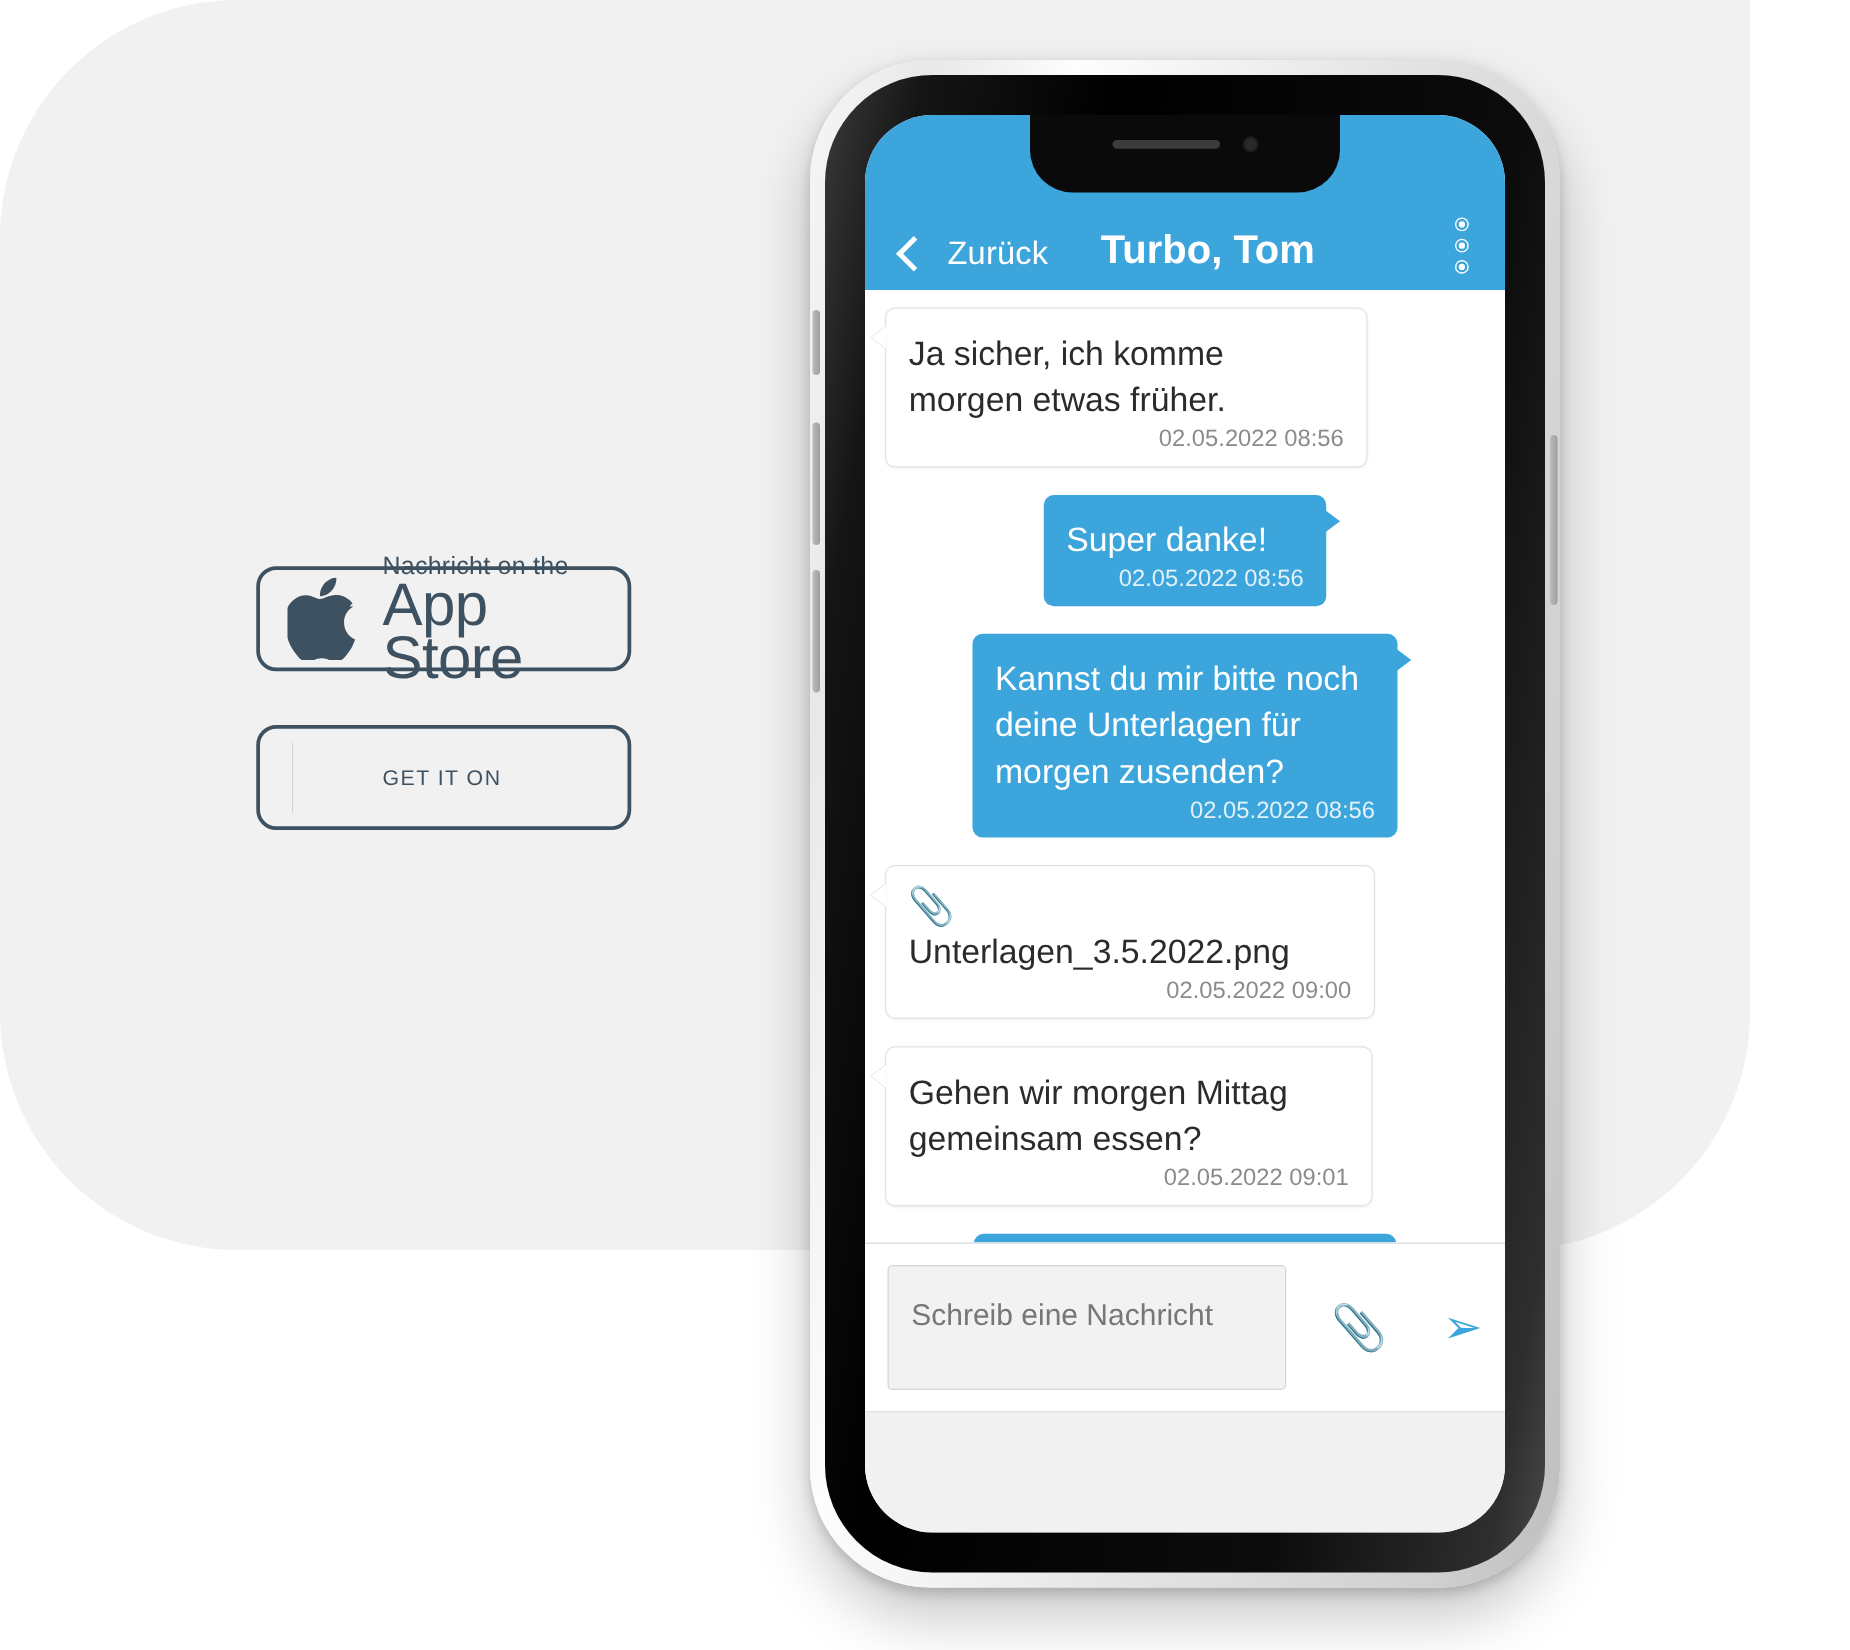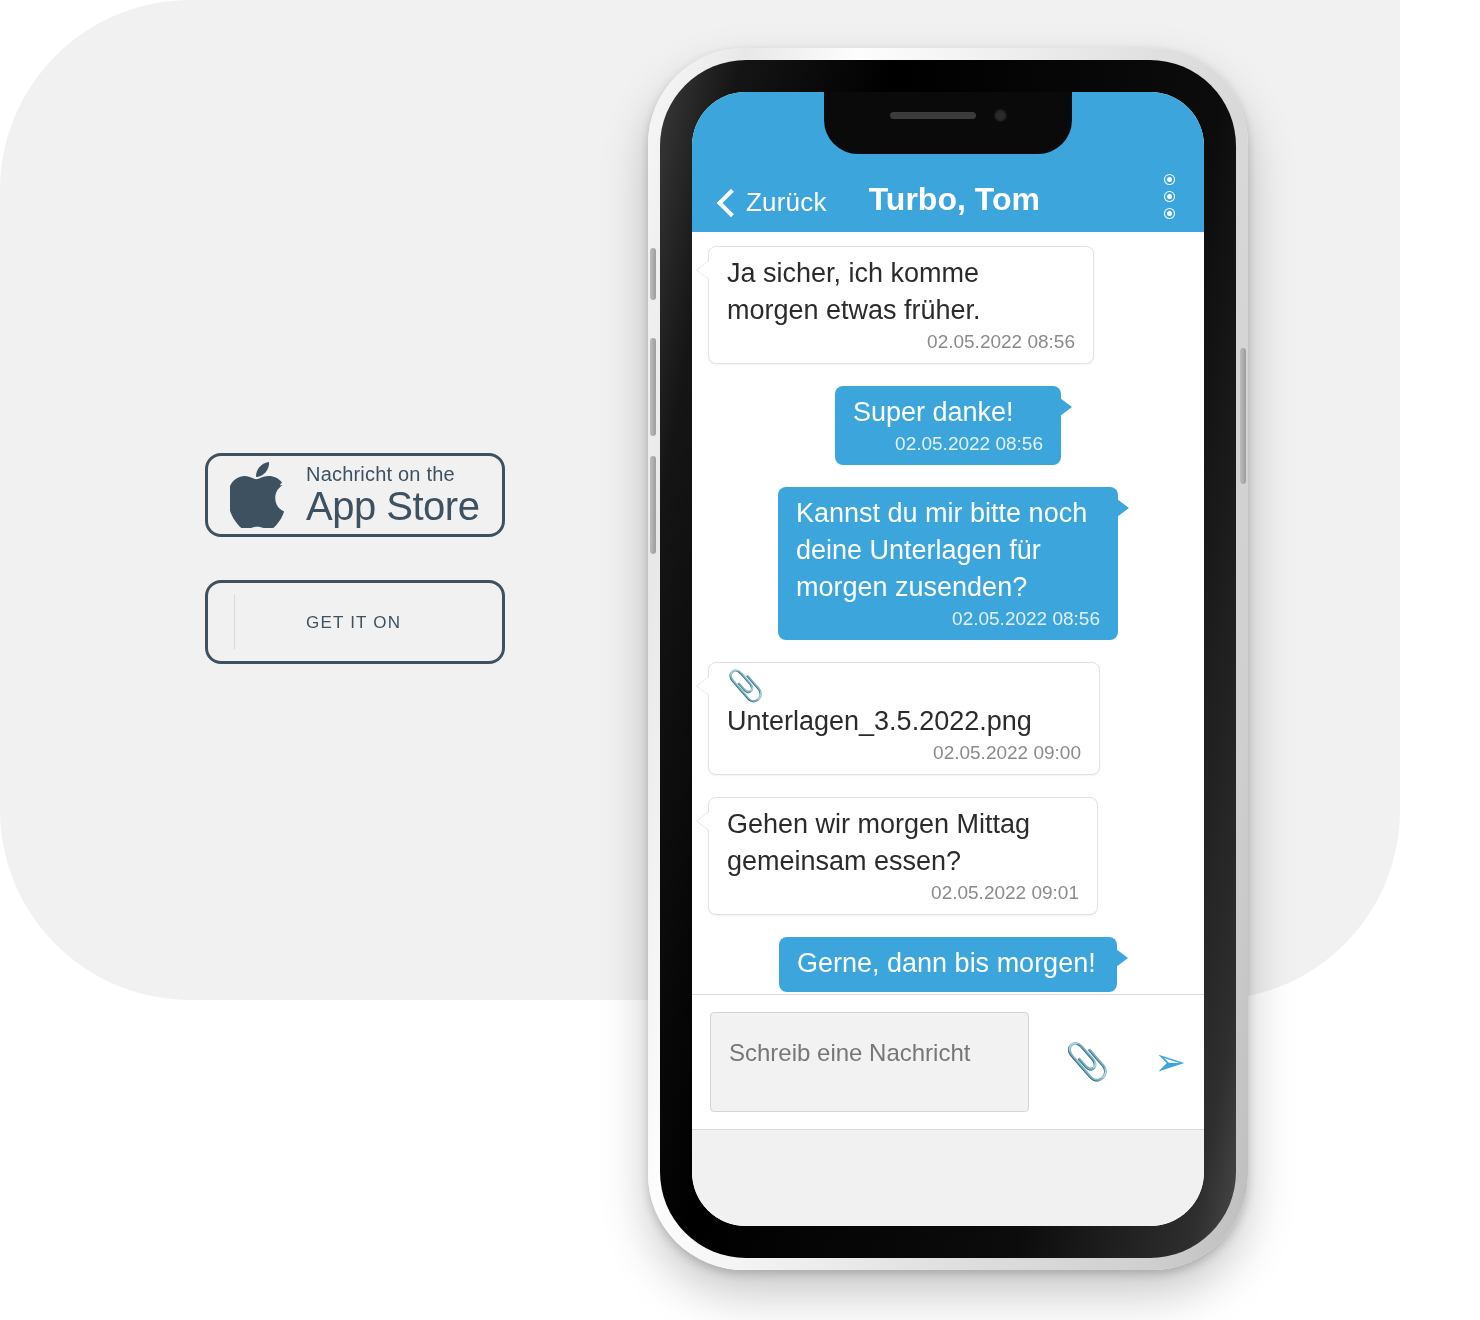--- a/index.html
+++ b/index.html
@@ -49,21 +49,21 @@
     color: #3e5160;
     margin-left: 18px;
   }
   .badge-small {
     font-size: 20px;
     line-height: 22px;
     letter-spacing: 0.2px;
     color: #3e5160;
   }
   .badge-big {
-    font-size: 40px;
+    font-size: 48px;
     line-height: 42px;
     font-weight: 400;
     color: #3e5160;
     letter-spacing: -0.5px;
   }
   #googleplay-badge .badge-small {
     font-size: 17px;
     letter-spacing: 1.2px;
     line-height: 19px;
   }
@@ -159,21 +159,21 @@
     background: #3ba5dc;
     z-index: 4;
     display: flex;
     align-items: flex-end;
     padding-bottom: 14px;
     box-sizing: border-box;
   }
   #back-button {
     display: flex;
     align-items: center;
-    gap: 12px;
+    gap: 24px;
     margin-left: 26px;
     cursor: pointer;
   }
   #back-chevron {
     width: 16px;
     height: 28px;
     position: relative;
   }
   #back-chevron::before {
     content: "";
@@ -225,21 +225,21 @@
     box-sizing: border-box;
     overflow: hidden;
   }
   .msg-row { display: flex; margin-bottom: 22px; }
   .msg-row.incoming { justify-content: flex-start; }
   .msg-row.outgoing { justify-content: center; }
 
   .bubble {
     position: relative;
     border-radius: 8px;
-    padding: 8px 18px 10px 18px;
+    padding: 18px 18px 10px 18px;
     box-sizing: border-box;
     max-width: 400px;
   }
   .bubble.in {
     background: #ffffff;
     border: 1px solid #e2e2e2;
     box-shadow: 0 1px 2px rgba(0,0,0,0.05);
   }
   .bubble.out { background: #3ba5dc; }
 

